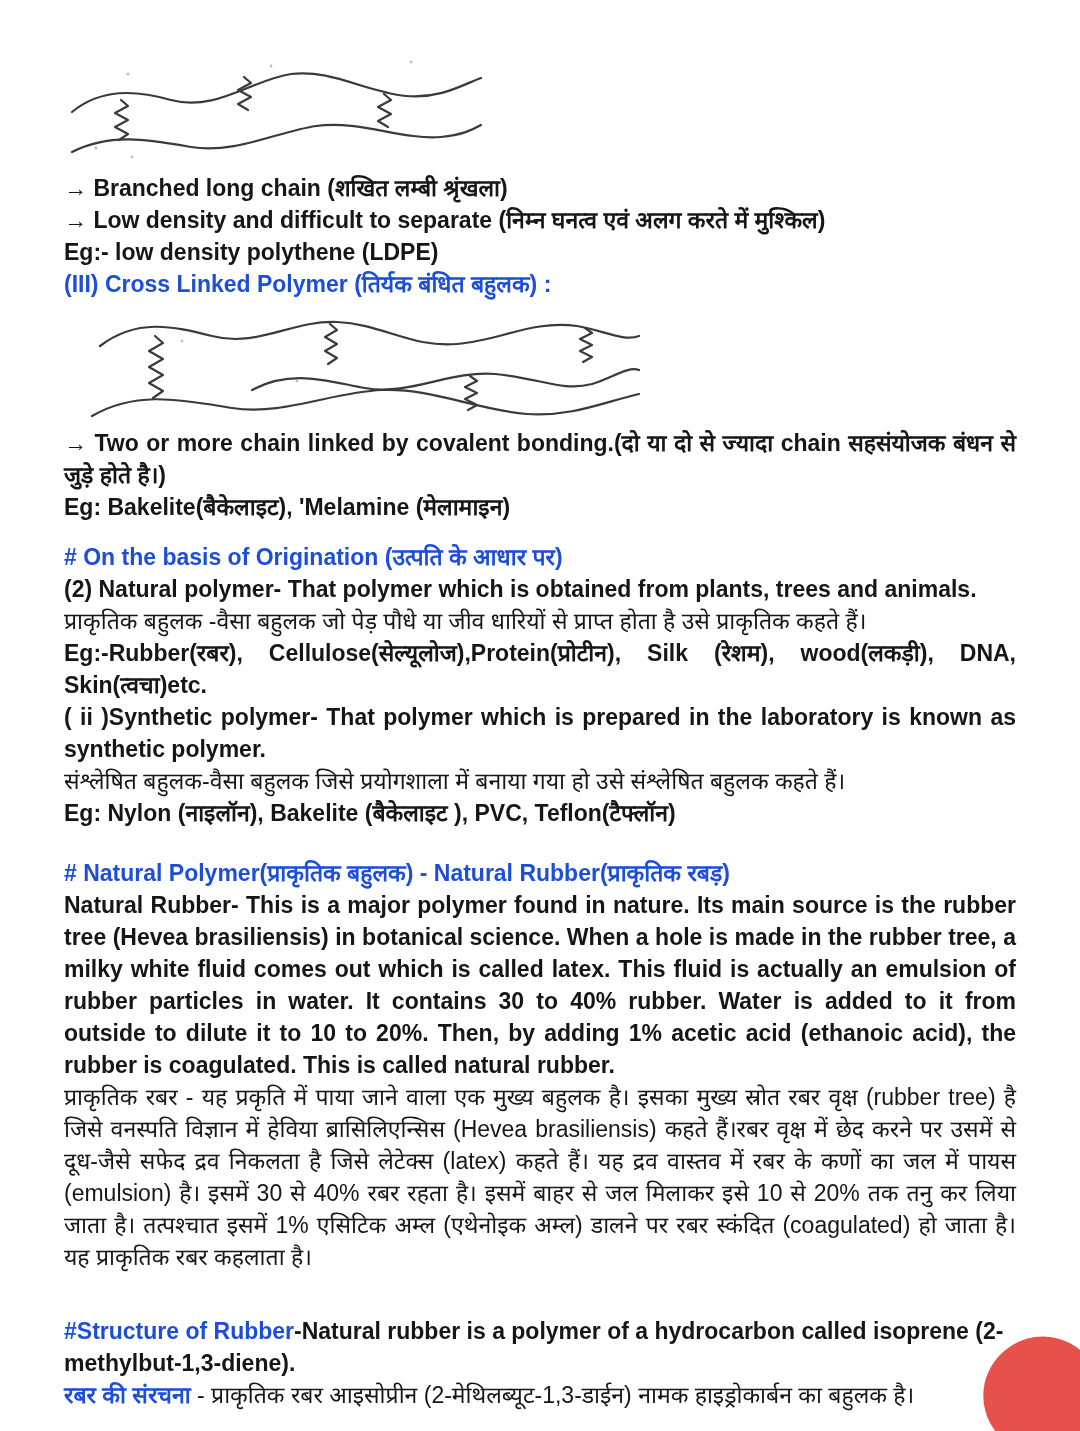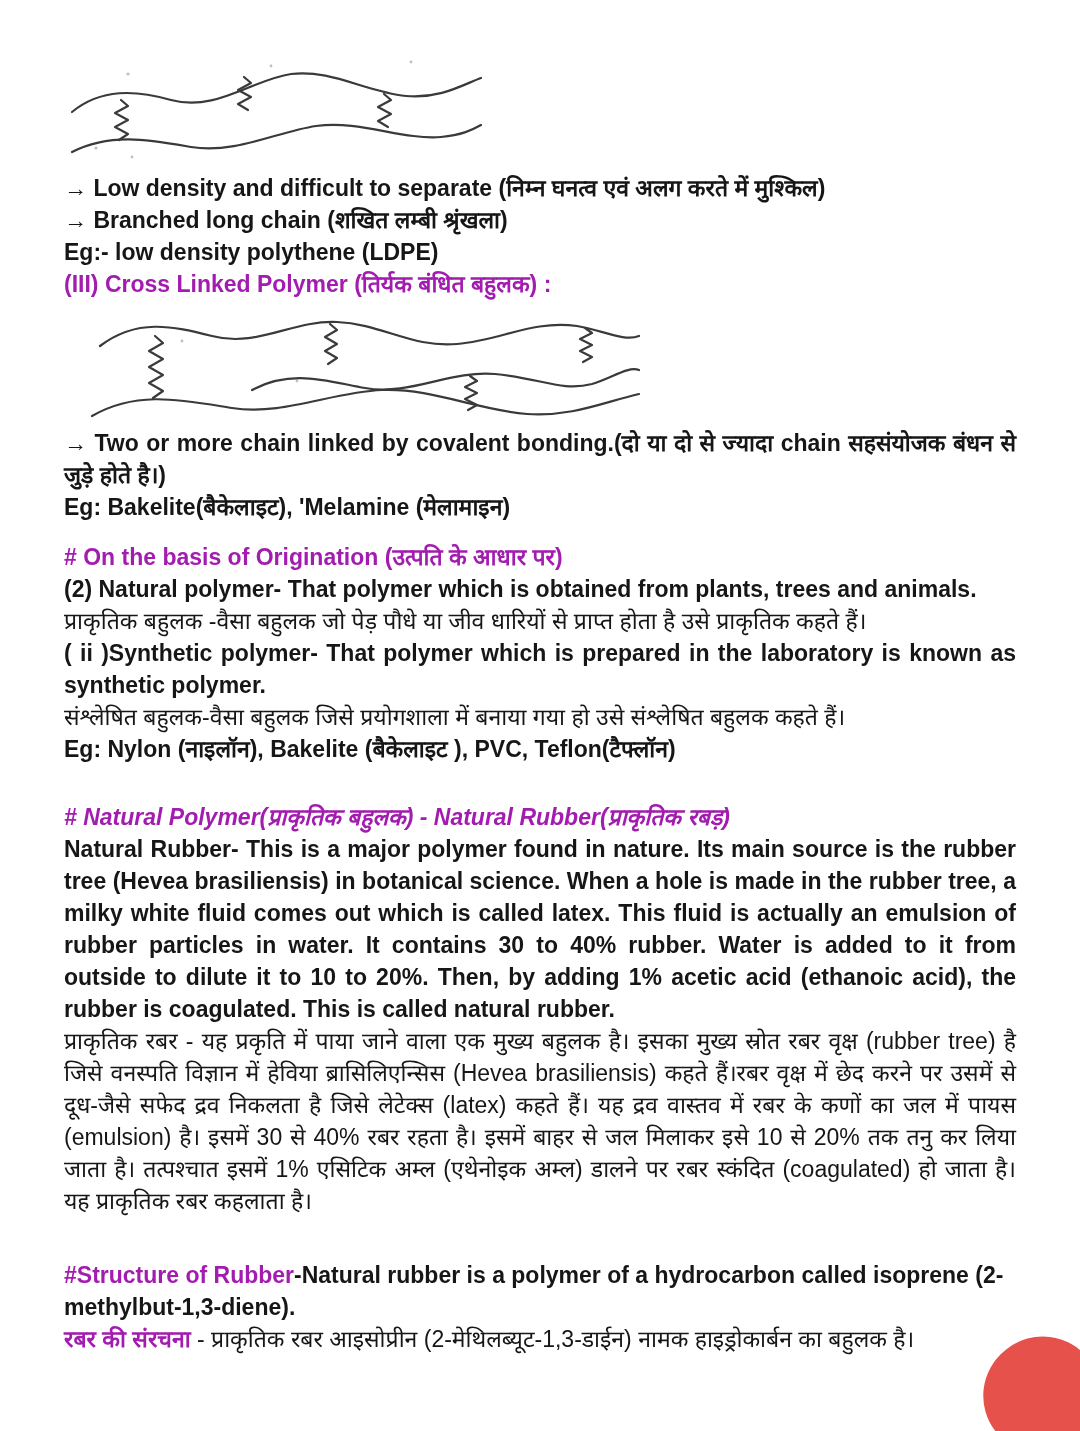--- a/index.html
+++ b/index.html
@@ -10,24 +10,24 @@
     background:#ffffff;
     overflow:hidden;
     box-sizing:border-box;
     padding:0 64px;
     font-family:"Liberation Sans","DejaVu Sans",sans-serif;
     color:#161616;
   }
   p{margin:0;font-size:23px;line-height:32px;}
   .en{font-weight:700;}
   .hi{font-weight:400;}
-  .blue{color:#a21caf;font-weight:700;}
+  .blue{color:#1d4ed8;font-weight:700;}
   .justify{text-align:justify;}
   .gap-top-lg{margin-top:18px;}
-  .gap-top-md{margin-top:36px;font-style:italic;}
+  .gap-top-md{margin-top:28px;}
   .gap-top-xl{margin-top:42px;}
   .sketch{display:block;}
   .sketch path{fill:none;stroke:#3a3a3a;stroke-width:2.2;stroke-linecap:round;stroke-linejoin:round;}
   .sketch circle{fill:#8a8a8a;opacity:.55;}
   .d1{margin:52px 0 12px 2px;}
   .d2{margin:6px 0 6px 18px;}
   .red-blob{
     position:absolute;
     right:-30px;
     bottom:-48px;
@@ -49,22 +49,22 @@
     <circle cx="345" cy="10" r="1.4"></circle>
     <circle cx="30" cy="96" r="1.6"></circle>
     <circle cx="66" cy="105" r="1.4"></circle>
     <path d="M6,60 C35,36 70,38 105,48 C150,60 185,28 225,22 C265,17 300,40 340,44 C375,47 398,32 415,26"></path>
     <path d="M55,48 l7,6 l-13,7 l13,7 l-13,7 l13,7 l-9,6"></path>
     <path d="M178,25 l7,6 l-13,7 l13,7 l-13,7 l10,6"></path>
     <path d="M318,42 l7,6 l-13,7 l13,7 l-13,7 l10,6"></path>
     <path d="M6,100 C45,80 85,88 125,95 C170,102 210,80 250,74 C295,68 335,88 375,85 C396,83 406,78 415,73"></path>
   </svg>
 
+  <p class="en">→ Branched long chain (शखित लम्बी श्रृंखला)</p>
   <p class="en">→ Low density and difficult to separate (निम्न घनत्व एवं अलग करते में मुश्किल)</p>
-  <p class="en">→ Branched long chain (शखित लम्बी श्रृंखला)</p>
   <p class="en">Eg:- low density polythene (LDPE)</p>
 
   <p class="blue">(III) Cross Linked Polymer (तिर्यक बंधित बहुलक) :</p>
 
   <svg class="sketch d2" width="560" height="115" viewBox="0 0 560 115" aria-hidden="true">
     <circle cx="100" cy="35" r="1.4"></circle>
     <circle cx="215" cy="75" r="1.4"></circle>
     <path d="M18,40 C55,12 90,20 130,30 C175,42 210,14 255,16 C300,18 330,42 375,38 C420,34 450,14 495,20 C520,24 542,36 557,30"></path>
     <path d="M170,84 C210,62 248,76 283,82 C328,90 368,64 413,68 C458,72 480,86 510,78 C530,72 546,60 557,64"></path>
     <path d="M10,110 C55,84 100,94 150,102 C200,110 250,86 300,84 C350,82 395,104 445,108 C490,111 522,96 557,88"></path>
@@ -73,20 +73,21 @@
     <path d="M388,70 l7,5 l-12,6 l12,6 l-12,6 l12,6 l-9,5"></path>
     <path d="M503,22 l7,5 l-12,6 l12,6 l-12,6 l12,6 l-9,5"></path>
   </svg>
 
   <p class="en justify">→ Two or more chain linked by covalent bonding.(दो या दो से ज्यादा chain सहसंयोजक बंधन से जुड़े होते है।)</p>
   <p class="en">Eg: Bakelite(बैकेलाइट), 'Melamine (मेलामाइन)</p>
 
   <p class="blue gap-top-lg"># On the basis of Origination (उत्पति के आधार पर)</p>
   <p class="en">(2) Natural polymer- That polymer which is obtained from plants, trees and animals.</p>
   <p class="hi">प्राकृतिक बहुलक -वैसा बहुलक जो पेड़ पौधे या जीव धारियों से प्राप्त होता है उसे प्राकृतिक कहते हैं।</p>
+  <p class="en justify">Eg:-Rubber(रबर), Cellulose(सेल्यूलोज),Protein(प्रोटीन), Silk (रेशम), wood(लकड़ी), DNA, Skin(त्वचा)etc.</p>
   <p class="en justify">( ii )Synthetic polymer- That polymer which is prepared in the laboratory is known as synthetic polymer.</p>
   <p class="hi">संश्लेषित बहुलक-वैसा बहुलक  जिसे प्रयोगशाला में बनाया गया हो उसे संश्लेषित बहुलक कहते हैं।</p>
   <p class="en">Eg: Nylon (नाइलॉन), Bakelite (बैकेलाइट ), PVC, Teflon(टैफ्लॉन)</p>
 
   <p class="blue gap-top-md"># Natural Polymer(प्राकृतिक बहुलक) - Natural Rubber(प्राकृतिक रबड़)</p>
   <p class="en justify">Natural Rubber- This is a major polymer found in nature. Its main source is the rubber tree (Hevea brasiliensis) in botanical science. When a hole is made in the rubber tree, a milky white fluid comes out which is called latex. This fluid is actually an emulsion of rubber particles in water. It contains 30 to 40% rubber. Water is added to it from outside to dilute it to 10 to 20%. Then, by adding 1% acetic acid (ethanoic acid), the rubber is coagulated. This is called natural rubber.</p>
   <p class="hi justify">प्राकृतिक रबर - यह प्रकृति में पाया जाने वाला एक मुख्य बहुलक है। इसका मुख्य स्रोत रबर वृक्ष (rubber tree) है जिसे वनस्पति विज्ञान में हेविया ब्रासिलिएन्सिस (Hevea brasiliensis) कहते हैं।रबर वृक्ष में छेद करने पर उसमें से दूध-जैसे सफेद द्रव निकलता है जिसे लेटेक्स (latex) कहते हैं। यह द्रव वास्तव में रबर के कणों का जल में पायस (emulsion) है। इसमें 30 से 40% रबर रहता है। इसमें बाहर से जल मिलाकर इसे 10 से 20% तक तनु कर लिया जाता है। तत्पश्चात इसमें 1% एसिटिक अम्ल (एथेनोइक अम्ल) डालने पर रबर स्कंदित (coagulated) हो जाता है। यह प्राकृतिक रबर कहलाता है।</p>
 
   <p class="en gap-top-xl"><span class="blue">#Structure of Rubber</span><span>-Natural rubber is a polymer of a hydrocarbon called isoprene (2-methylbut-1,3-diene).</span></p>
   <p class="hi"><span class="blue">रबर की संरचना</span><span> - प्राकृतिक रबर आइसोप्रीन (2-मेथिलब्यूट-1,3-डाईन) नामक हाइड्रोकार्बन का बहुलक है।</span></p>

